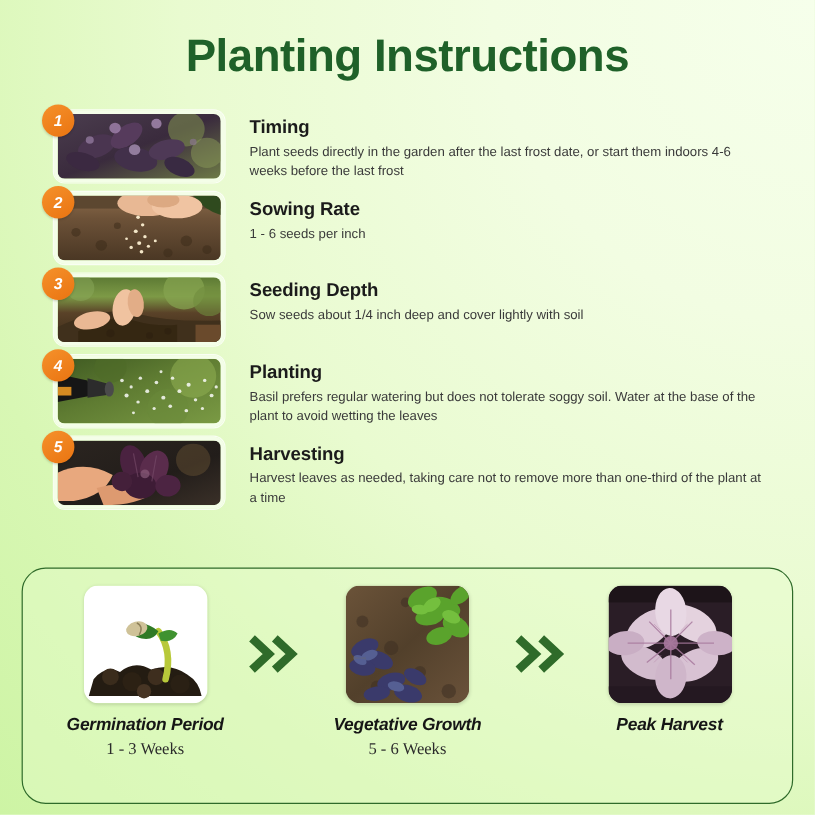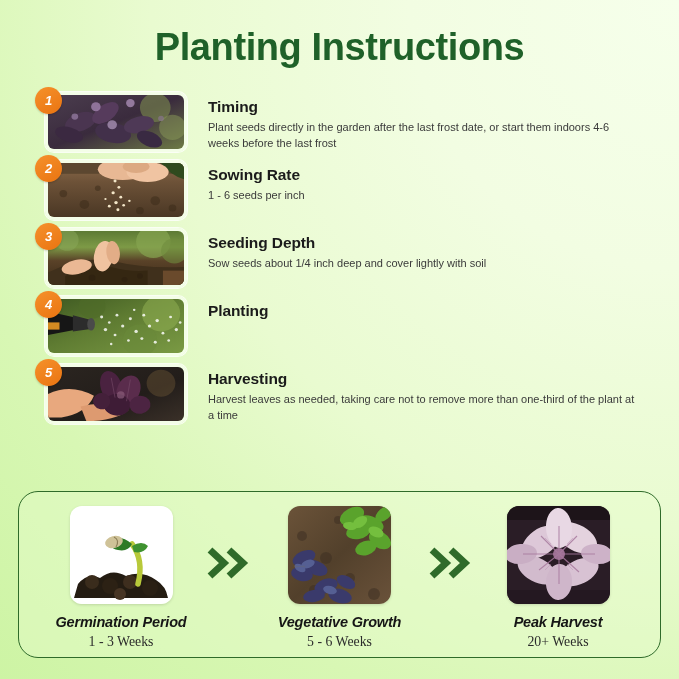--- a/index.html
+++ b/index.html
@@ -110,23 +110,23 @@
     font-size: 11px;
     color: #3a3a3a;
     line-height: 1.42;
     max-width: 430px;
   }
 
   
   .timeline {
     position: absolute;
     left: 18px;
-    top: 491px;
+    top: 473px;
     width: 643px;
-    height: 167px;
+    height: 197px;
     border: 1.4px solid #2f6b2a;
     border-radius: 20px;
     background: rgba(232,253,206,0.42);
   }
 
   .tl-row {
     display: flex;
     align-items: flex-start;
     height: 100%;
     padding: 14px 18px 0 18px;
@@ -345,20 +345,21 @@
                 <circle cx="126" cy="46" r="1.4"></circle>
               <circle cx="66" cy="50" r="1.3"></circle>
                 <circle cx="90" cy="12" r="1.3"></circle>
                 <circle cx="138" cy="26" r="1.4"></circle>
             </g>
           </svg>
         </div>
       </div>
       <div class="step-text">
         <div class="step-title">Planting</div>
+        <div class="step-desc">Basil prefers regular watering but does not tolerate soggy soil. Water at the base of the plant to avoid wetting the leaves</div>
       </div>
     </div>
 
     <div class="step">
       <div class="thumb-wrap">
         <div class="badge">5</div>
         <div class="thumb">
           <svg viewBox="0 0 142 60" preserveAspectRatio="none">
             <defs>
               <linearGradient id="g5bg" x1="0" y1="0" x2="1" y2="1">
@@ -511,19 +512,18 @@
             </g>
             <g stroke="#b78aad" stroke-width="0.7" fill="none" opacity="0.6">
               <path d="M44 38 L38 32"></path>
                 <path d="M60 38 L66 32"></path>
                 <path d="M44 58 L38 64"></path>
                 <path d="M60 58 L66 64"></path>
             </g>
           </svg>
         </div>
         <div class="tl-name">Peak Harvest</div>
-        <div class="tl-dur">20+ Weeks</div>
       </div>
 
     </div>
   </div>
 
 </div>
 
 </body></html>

